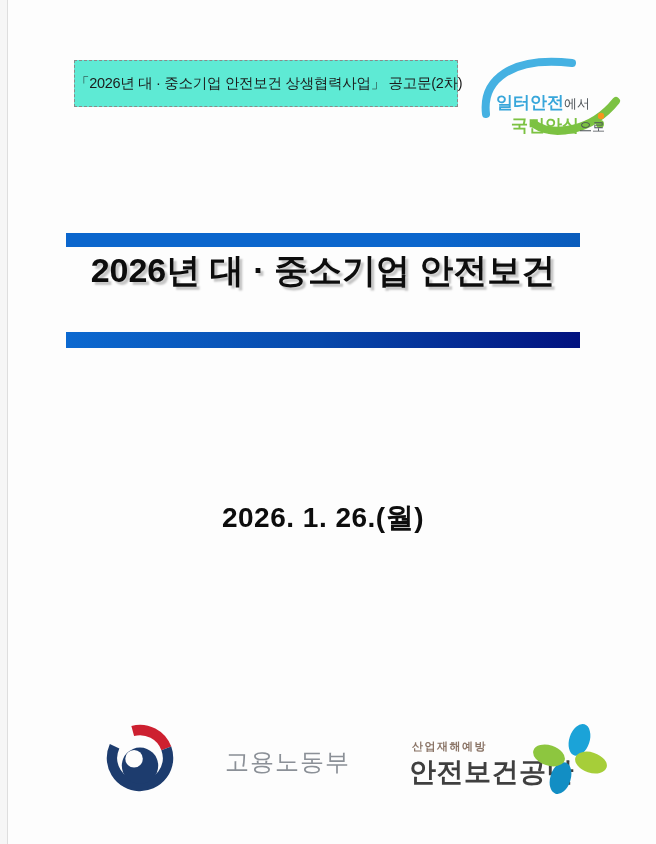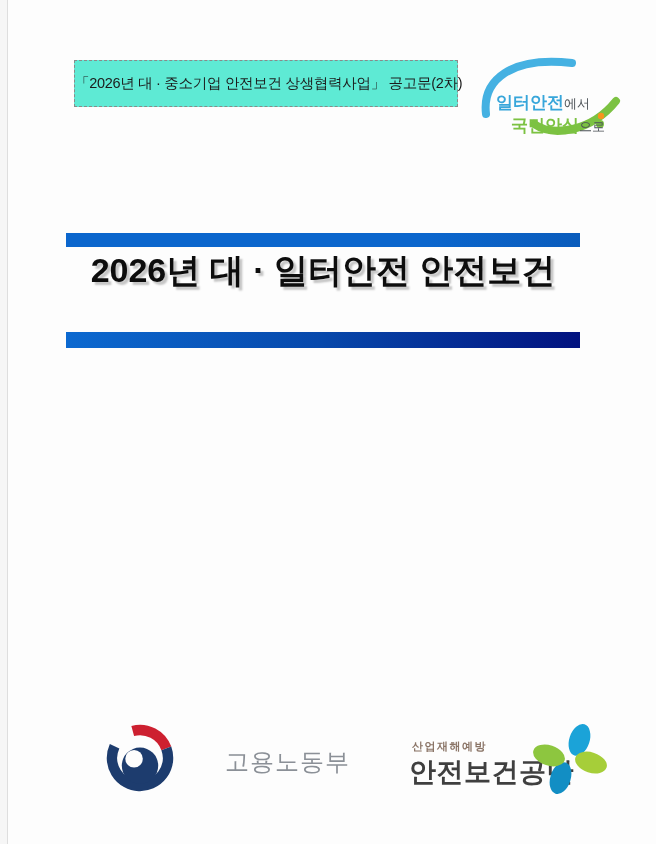--- a/index.html
+++ b/index.html
@@ -86,24 +86,25 @@
     <div class="l1">
       <span class="em-blue">일터안전</span><span class="rest">에서</span>
     </div>
     <div class="l2">
       <span class="em-green">국민안심</span><span class="rest">으로</span>
     </div>
   </div>
 
   <div class="bar-top"></div>
   <div class="title-text">
-    <div>2026년 대 · 일터안전 안전보건</div>
+    <div>2026년 대 · 중소기업 안전보건</div>
   </div>
   <div class="bar-bottom"></div>
 
+  <div class="date-line">2026. 1. 26.(월)</div>
 
   <div class="moel">
     <svg class="moel-symbol" width="70" height="72" viewBox="0 0 100 100">
       <path d="M39.6 11.4 A40 40 0 0 1 87.6 36.3" stroke="#cd2030" stroke-width="15" fill="none"></path>
       <path d="M87.6 36.3 A40 40 0 1 1 13.7 33.1" stroke="#1d3c6e" stroke-width="15" fill="none"></path>
       <circle cx="50" cy="61" r="26" fill="#1d3c6e"></circle>
       <circle cx="41.5" cy="51" r="12.5" fill="#fdfdfd"></circle>
     </svg>
     <div class="moel-name">고용노동부</div>
   </div>

